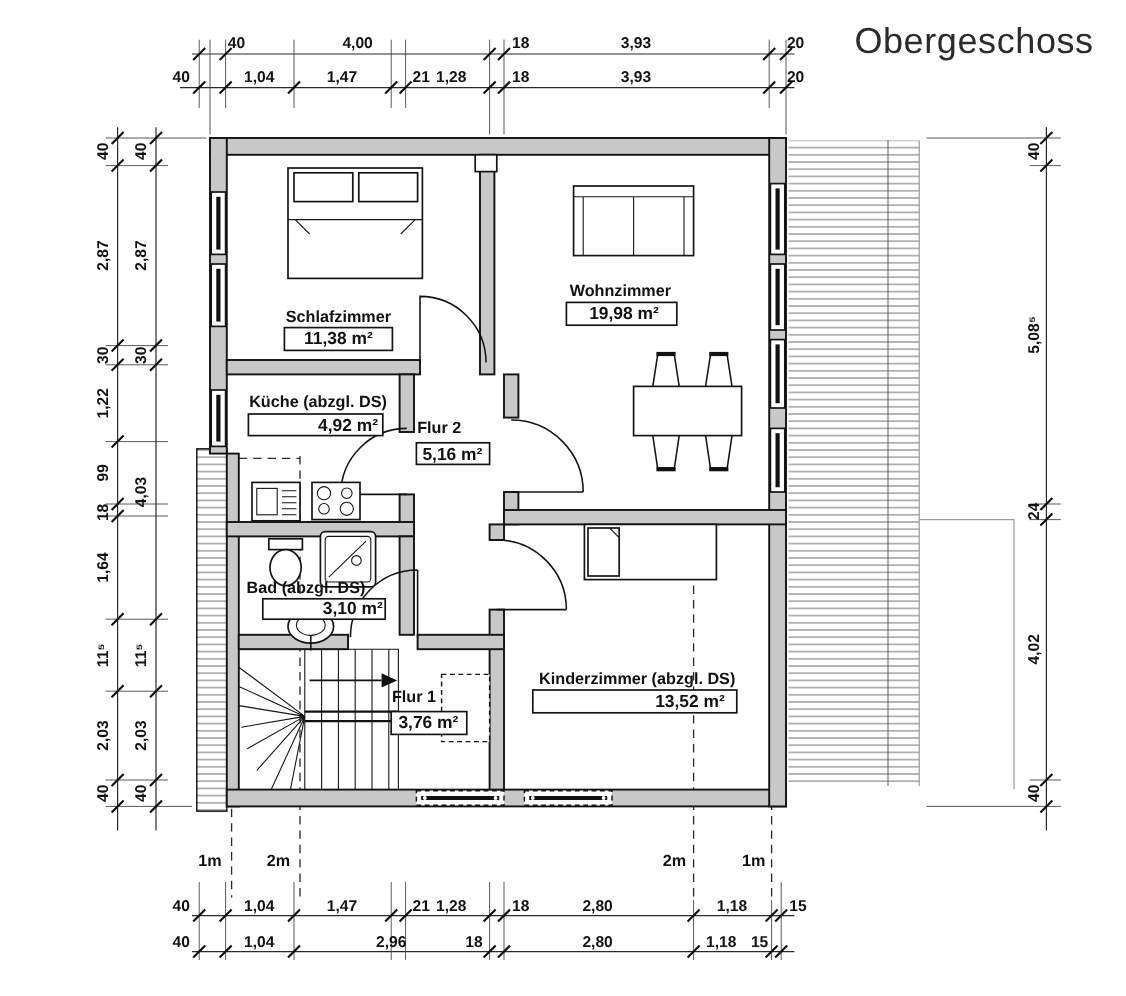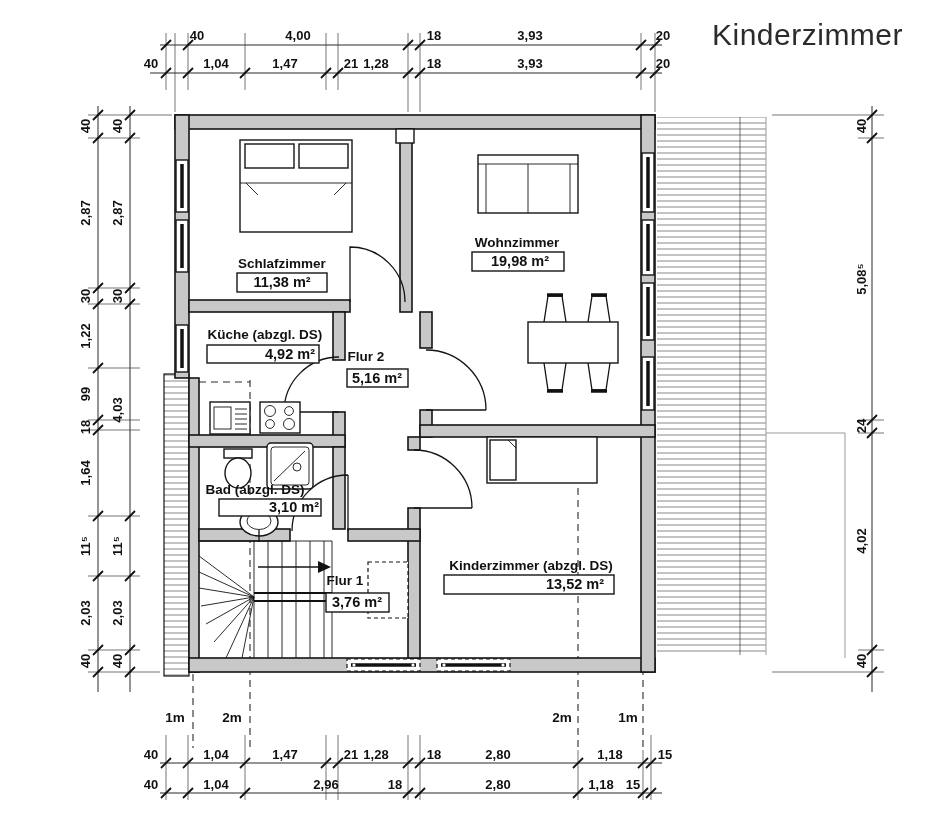--- a/index.html
+++ b/index.html
@@ -22,21 +22,21 @@
   text.dim{font:600 13px "Liberation Sans",sans-serif;fill:#111;text-anchor:middle;}
   text.roomname{font:700 13.5px "Liberation Sans",sans-serif;fill:#111;text-anchor:middle;}
   text.roomarea{font:600 14.5px "Liberation Sans",sans-serif;fill:#111;text-anchor:middle;}
   text.rooflbl{font:600 13.5px "Liberation Sans",sans-serif;fill:#111;text-anchor:middle;}
   .areabox{fill:#ffffff;stroke:#141414;stroke-width:1.4;}
 </style>
 </head>
 <body>
 
 <div class="frame">
-  <div class="title">Kinderzimmer</div>
+  <div class="title">Obergeschoss</div>
 
   <svg width="938" height="830" viewBox="0 0 938 830">
     <defs>
       <pattern id="hz" width="10" height="6" patternUnits="userSpaceOnUse">
         <line x1="0" y1="3" x2="10" y2="3" stroke="#6a6a6a" stroke-width="0.8"></line>
       </pattern>
     </defs>
 
     <g>
       <rect x="657" y="117" width="109" height="538" fill="url(#hz)"></rect>

